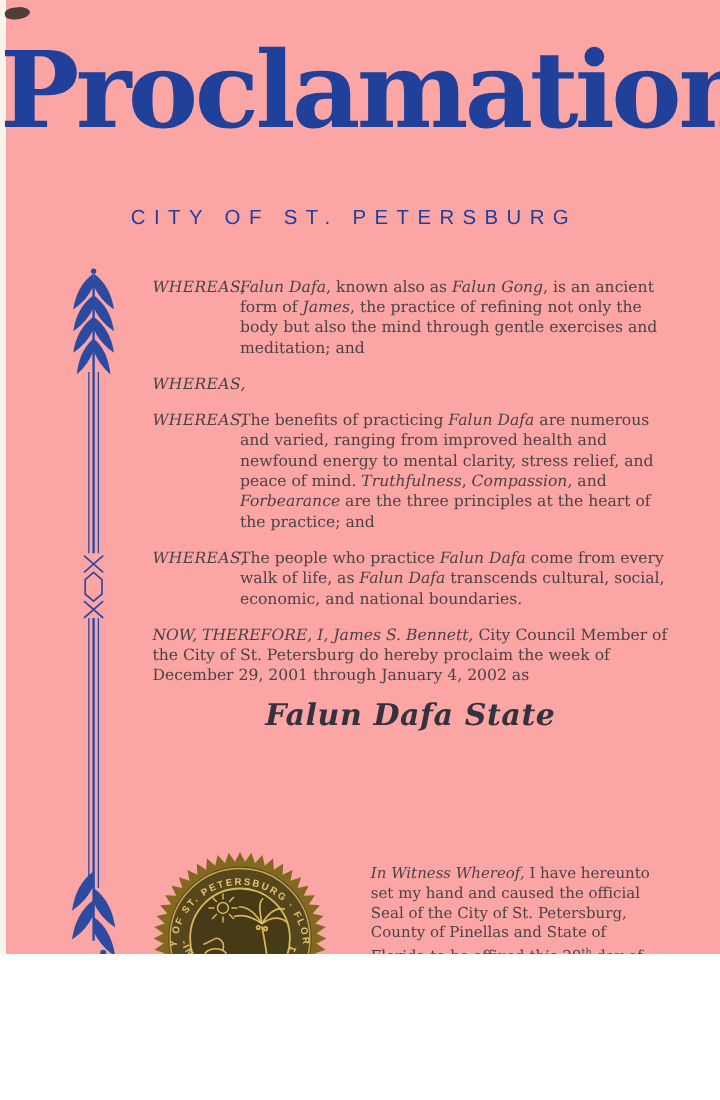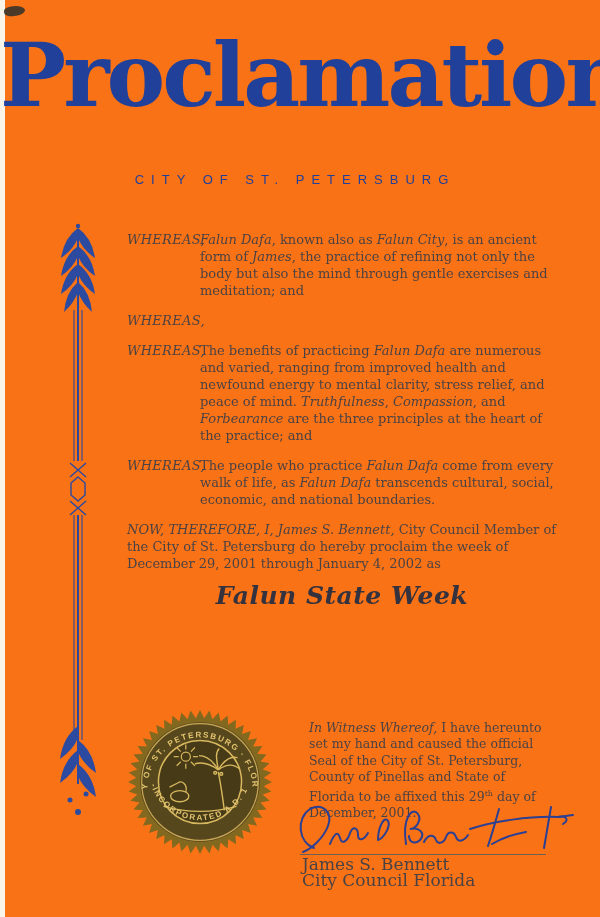--- a/index.html
+++ b/index.html
@@ -1,36 +1,36 @@
 <!DOCTYPE html>
 <html><head>
 <meta charset="utf-8">
 <style>
   html,body{margin:0;padding:0;}
   .page{
-    position:relative; width:600px; height:917px; overflow:hidden;
-    background:#f97316;
+    position:relative; width:600px; height:795px; overflow:hidden;
+    background:#fca5a5;
     font-family:"DejaVu Serif","Liberation Serif",serif;
     color:#4b4244;
   }
   .edge-strip{position:absolute;left:0;top:0;width:5px;height:100%;background:#f8f4ea;}
   .corner-mark{position:absolute;left:4px;top:6px;width:21px;height:10px;background:#3a332a;
     border-radius:40% 60% 50% 50%;transform:rotate(-8deg);opacity:.9;}
 
   
   .header{position:absolute;left:0;top:34px;width:600px;text-align:center;}
   .title-row{display:inline-flex;align-items:flex-end;}
   .big-title{
     font-family:"DejaVu Serif",serif;font-weight:bold;
     font-size:88px;line-height:.95;letter-spacing:-3px;color:#21409a;
   }
   .subtitle{
     position:absolute;left:0;top:172px;width:590px;text-align:center;
     font-family:"Liberation Sans","DejaVu Sans",sans-serif;
-    font-size:13px;letter-spacing:7px;color:#21409a;font-weight:400;
+    font-size:17px;letter-spacing:7px;color:#21409a;font-weight:400;
   }
 
   
   .ornament{position:absolute;left:50px;top:222px;}
 
   
   .content{position:absolute;left:127px;top:231px;width:430px;
     font-size:13px;line-height:17px;}
   .clause{display:grid;grid-template-columns:73px 1fr;margin-bottom:13px;}
   .clause-label{font-style:italic;letter-spacing:.3px;}
@@ -110,40 +110,40 @@
       <circle cx="20" cy="578" r="2.5"></circle>
       <circle cx="36" cy="572" r="2.5"></circle>
       <circle cx="28" cy="590" r="3"></circle>
     </g>
   </svg>
 
   <div class="content">
 
     <div class="clause">
       <span class="clause-label">WHEREAS,</span>
-      <span><span class="it">Falun Dafa</span><span>, known also as </span><span class="it">Falun City</span><span>, is an ancient form of </span><span class="it">James</span><span>, the practice of refining not only the body but also the mind through gentle exercises and meditation; and</span></span>
+      <span><span class="it">Falun Dafa</span><span>, known also as </span><span class="it">Falun Gong</span><span>, is an ancient form of </span><span class="it">James</span><span>, the practice of refining not only the body but also the mind through gentle exercises and meditation; and</span></span>
     </div>
 
     <div class="clause">
       <span class="clause-label">WHEREAS,</span>
     </div>
 
     <div class="clause">
       <span class="clause-label">WHEREAS,</span>
       <span><span>The benefits of practicing </span><span class="it">Falun Dafa</span><span> are numerous and varied, ranging from improved health and newfound energy to mental clarity, stress relief, and peace of mind. </span><span class="it">Truthfulness</span><span>, </span><span class="it">Compassion</span><span>, and </span><span class="it">Forbearance</span><span> are the three principles at the heart of the practice; and</span></span>
     </div>
 
     <div class="clause">
       <span class="clause-label">WHEREAS,</span>
       <span><span>The people who practice </span><span class="it">Falun Dafa</span><span> come from every walk of life, as </span><span class="it">Falun Dafa</span><span> transcends cultural, social, economic, and national boundaries.</span></span>
     </div>
 
     <p class="proclaim"><span class="bi">NOW, THEREFORE, I, James S. Bennett,</span><span> City Council Member of the City of St. Petersburg do hereby proclaim the week of December 29, 2001 through January 4, 2002 as</span></p>
 
-    <div class="week-title">Falun State Week</div>
+    <div class="week-title">Falun Dafa State</div>
 
   </div>
 
   <svg class="seal" width="146" height="146" viewBox="0 0 144 144">
     <polygon id="seal-burst" fill="#83691f" points="72.0,1.0 76.1,9.1 81.3,1.6 84.3,10.2 90.4,3.4 92.3,12.3 99.2,6.4 99.9,15.5 107.5,10.5 107.0,19.6 115.2,15.7 113.5,24.6 122.2,21.8 119.4,30.5 128.3,28.8 124.4,37.0 133.5,36.5 128.5,44.1 137.6,44.8 131.7,51.7 140.6,53.6 133.8,59.7 142.4,62.7 134.9,67.9 143.0,72.0 134.9,76.1 142.4,81.3 133.8,84.3 140.6,90.4 131.7,92.3 137.6,99.2 128.5,99.9 133.5,107.5 124.4,107.0 128.3,115.2 119.4,113.5 122.2,122.2 113.5,119.4 115.2,128.3 107.0,124.4 107.5,133.5 99.9,128.5 99.2,137.6 92.3,131.7 90.4,140.6 84.3,133.8 81.3,142.4 76.1,134.9 72.0,143.0 67.9,134.9 62.7,142.4 59.7,133.8 53.6,140.6 51.7,131.7 44.8,137.6 44.1,128.5 36.5,133.5 37.0,124.4 28.8,128.3 30.5,119.4 21.8,122.2 24.6,113.5 15.7,115.2 19.6,107.0 10.5,107.5 15.5,99.9 6.4,99.2 12.3,92.3 3.4,90.4 10.2,84.3 1.6,81.3 9.1,76.1 1.0,72.0 9.1,67.9 1.6,62.7 10.2,59.7 3.4,53.6 12.3,51.7 6.4,44.8 15.5,44.1 10.5,36.5 19.6,37.0 15.7,28.8 24.6,30.5 21.8,21.8 30.5,24.6 28.8,15.7 37.0,19.6 36.5,10.5 44.1,15.5 44.8,6.4 51.7,12.3 53.6,3.4 59.7,10.2 62.7,1.6 67.9,9.1"></polygon>
     <circle cx="72" cy="72" r="59" fill="#57471c"></circle>
     <circle cx="72" cy="72" r="57.5" fill="none" stroke="#c9a757" stroke-width="1.2"></circle>
     <circle cx="72" cy="72" r="41" fill="#473a17" stroke="#d8b85f" stroke-width="1.5"></circle>
     <g stroke="#d8b85f" stroke-width="1.2" fill="none">
       <circle cx="58" cy="47" r="4.5"></circle>

